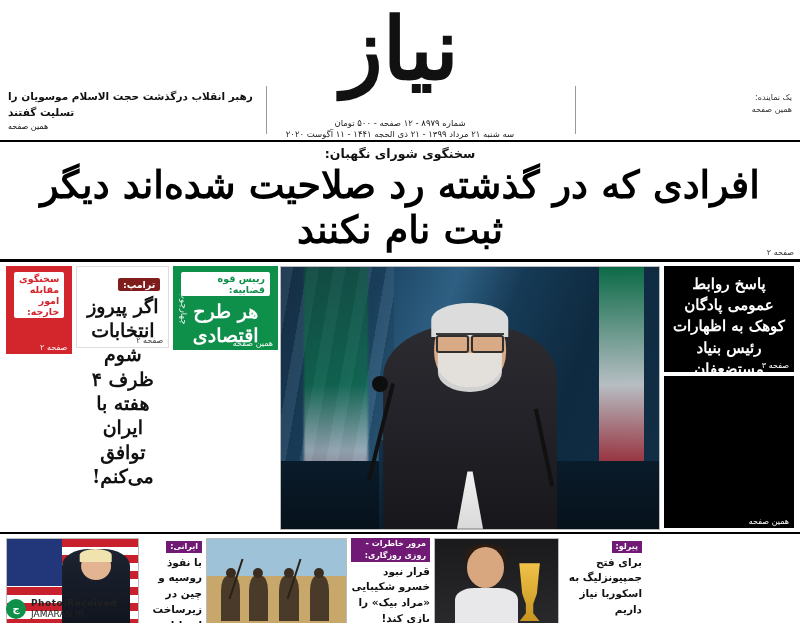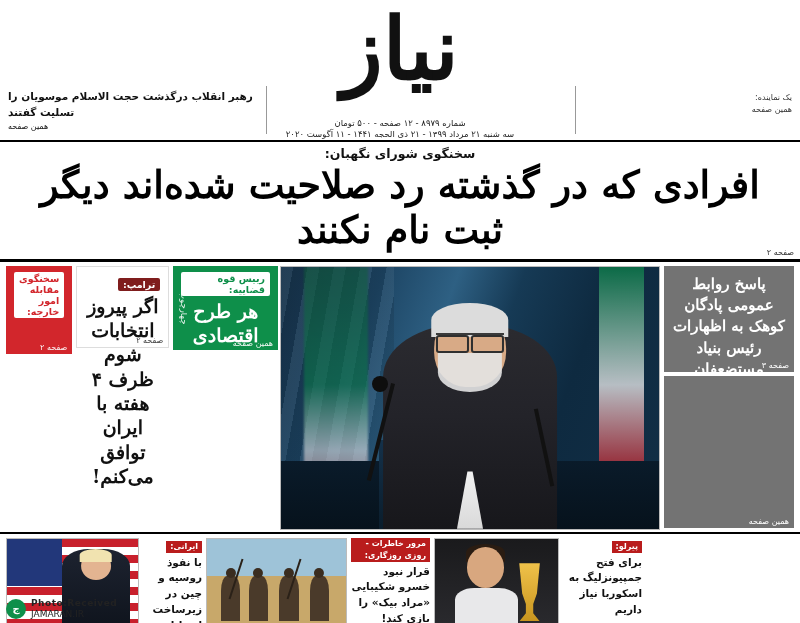--- a/index.html
+++ b/index.html
@@ -137,40 +137,40 @@
   .ph-mic2{
     position:absolute;left:24%;bottom:52%;width:16px;height:16px;border-radius:50%;background:#0e0e0e;
   }
   .ph-mic3{
     position:absolute;right:30%;bottom:16%;width:4px;height:30%;background:#111;transform:rotate(-12deg);
   }
 
   
   .colC{width:130px;display:flex;flex-direction:column;gap:4px;}
   .redbox{
-    position:relative;background:#737373;color:#fff;direction:rtl;text-align:center;
+    position:relative;background:#000000;color:#fff;direction:rtl;text-align:center;
     padding:8px 6px 14px 6px;box-sizing:border-box;
   }
   .redbox h3{
     margin:0;font-family:"DejaVu Serif","Liberation Serif",serif;
     font-size:15px;line-height:1.42;font-weight:700;
   }
   .redbox .pg{position:absolute;right:5px;bottom:2px;font-size:8px;}
   .rb1{height:106px;}
   .rb2{height:152px;}
 
   
   .bottom{
     position:relative;display:flex;flex-direction:row-reverse;gap:4px;
     padding:4px 6px 6px 6px;box-sizing:border-box;height:100px;border-top:2px solid #000;margin-top:4px;
   }
   .bcell{position:relative;display:flex;flex-direction:row-reverse;gap:4px;align-items:stretch;}
   .bthumb{position:relative;overflow:hidden;background:#333;border:1px solid #bbb;}
   .btext{direction:rtl;text-align:right;font-size:10.5px;line-height:1.5;color:#111;font-weight:700;}
-  .btext .src{display:inline-block;background:#b91c1c;color:#fff;font-size:8px;padding:0 4px;margin-bottom:2px;font-weight:700;}
+  .btext .src{display:inline-block;background:#701a75;color:#fff;font-size:8px;padding:0 4px;margin-bottom:2px;font-weight:700;}
   .btext .pg{font-size:8px;font-weight:400;color:#444;margin-top:2px;}
 
   .b1{width:196px;} .b1 .bthumb{width:132px;height:88px;} .b1 .btext{width:60px;}
   .b2{width:224px;} .b2 .bthumb{width:140px;height:88px;} .b2 .btext{width:80px;}
   .b3{width:208px;} .b3 .bthumb{width:124px;height:88px;} .b3 .btext{width:80px;}
 
   
   .t-flag{position:absolute;inset:0;background:
     repeating-linear-gradient(180deg,#c8202c 0 8px,#fff 8px 16px);}
   .t-flag .canton{position:absolute;left:0;top:0;width:42%;height:54%;background:#22377a;}

